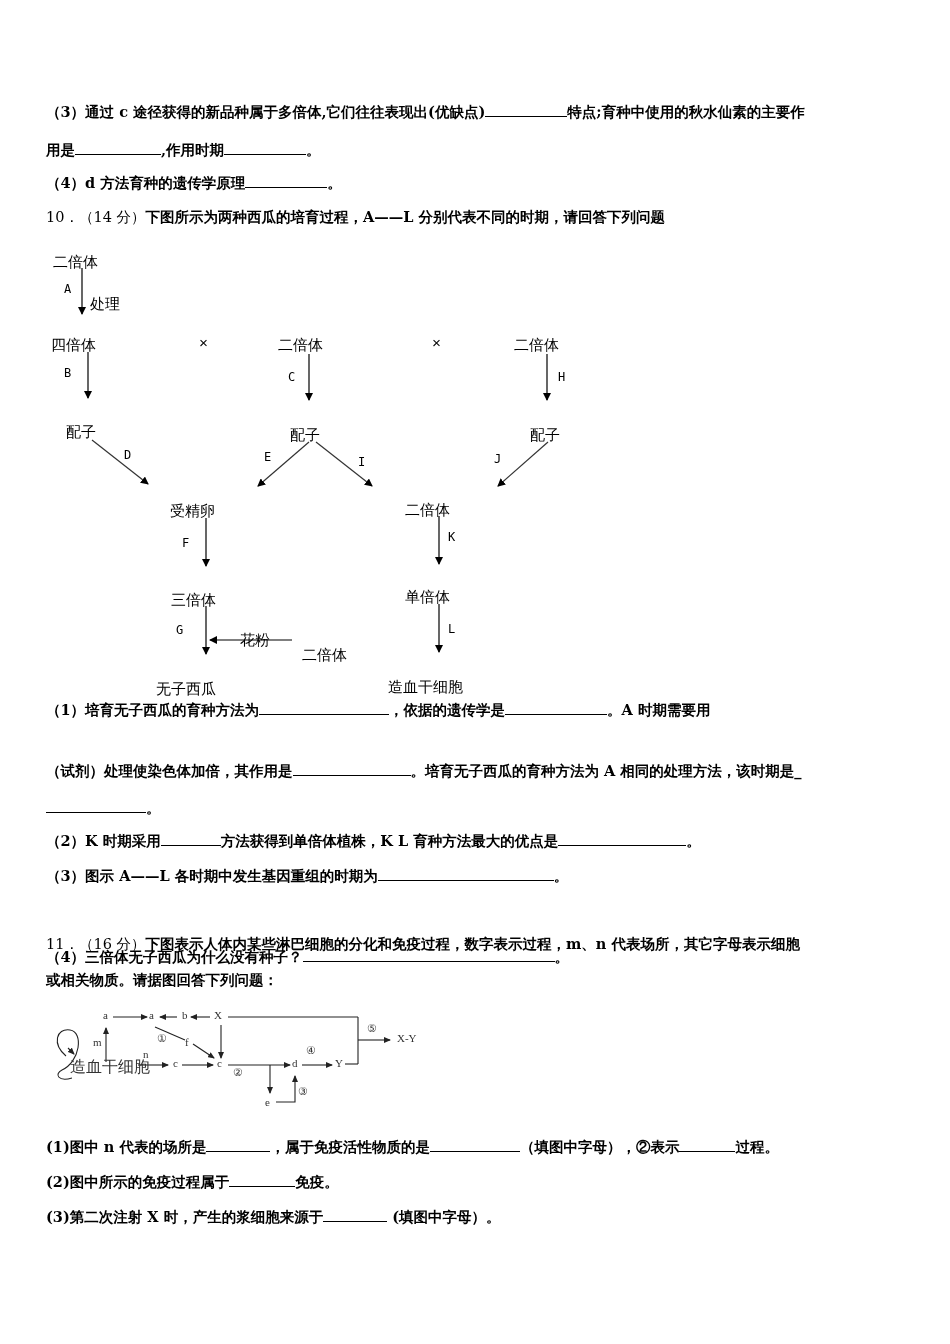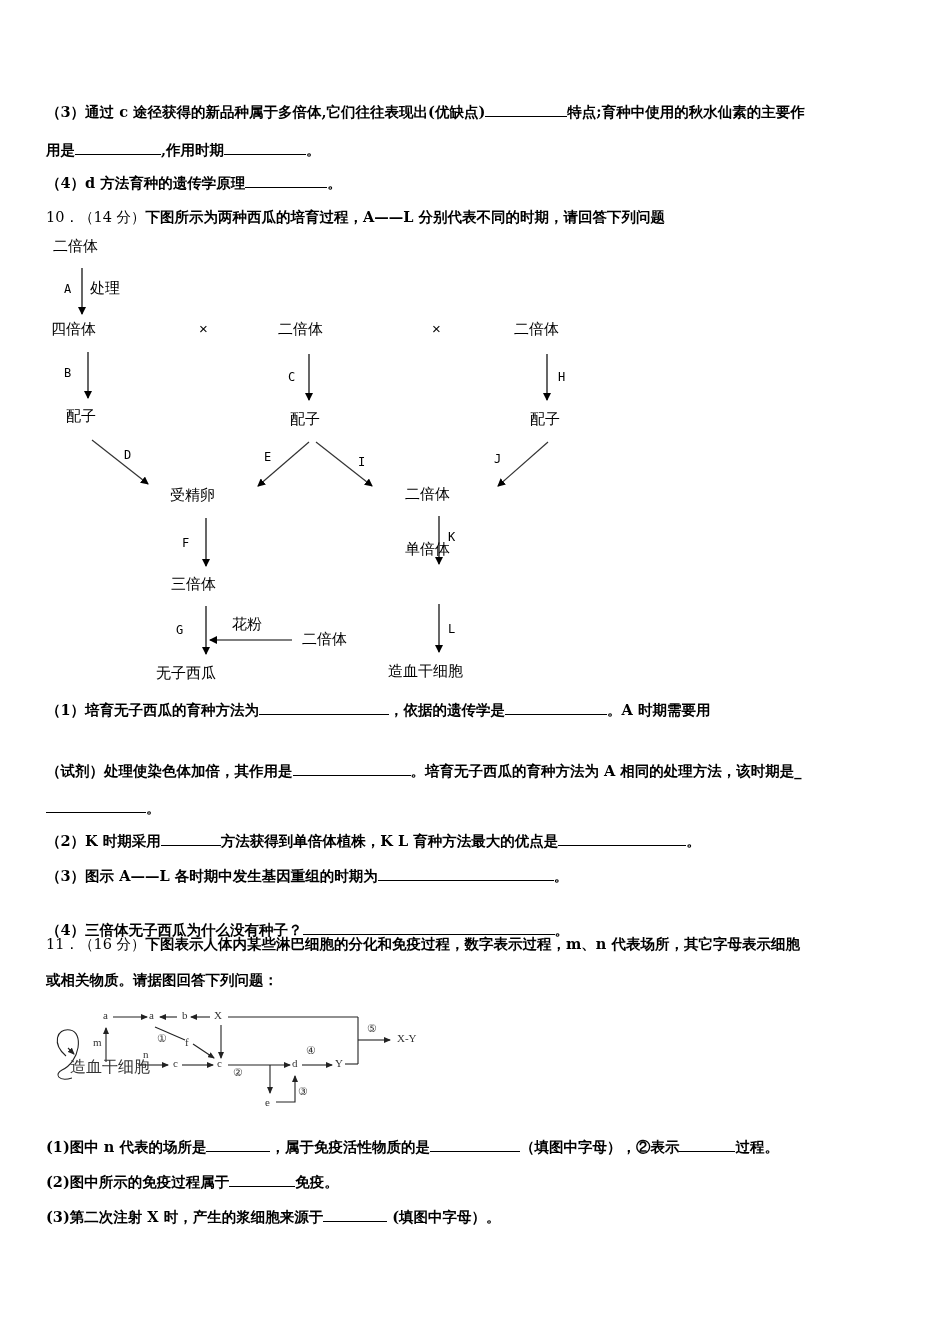--- a/index.html
+++ b/index.html
@@ -1,21 +1,21 @@
 <!DOCTYPE html>
 <html><head>
   <meta charset="utf-8">
   <style>
     html, body { margin: 0; padding: 0; background: #ffffff; }
     body { width: 950px; height: 1344px; position: relative; overflow: hidden;
            font-family: "DejaVu Serif", "Liberation Serif", serif; color: #000; }
     .line { position: absolute; left: 46px; font-size: 14.5px; font-weight: bold; white-space: nowrap; line-height: 20px; }
     .line .reg { font-weight: normal; }
     .blank { display: inline-block; border-bottom: 1.2px solid #000; height: 14px; vertical-align: baseline; }
-    .dg { position: absolute; font-family: Liberation Sans, sans-serif; font-size: 15px; font-weight: normal; white-space: nowrap; }
+    .dg { position: absolute; font-family: Liberation Mono, monospace; font-size: 15px; font-weight: normal; white-space: nowrap; margin-top: 16px; }
     .lbl { position: absolute; font-family: "DejaVu Sans Mono", "Liberation Mono", monospace; font-size: 12px; }
     svg { position: absolute; left: 0; top: 0; }
     .imm { position: absolute; font-family: "Liberation Serif", serif; font-size: 11px; color: #333; white-space: nowrap; }
   </style>
 </head>
 <body>
 
 <div class="line" style="top:102px">
   <span>（3）通过 c 途径获得的新品种属于多倍体,它们往往表现出(优缺点)</span><span class="blank" style="width:82px"></span><span>特点;育种中使用的秋水仙素的主要作</span>
 </div>
@@ -69,23 +69,23 @@
   <span class="dg" style="left:530px;top:410px">配子</span>
   <span class="lbl" style="left:124px;top:448px">D</span>
   <span class="lbl" style="left:264px;top:450px">E</span>
   <span class="lbl" style="left:358px;top:455px">I</span>
   <span class="lbl" style="left:494px;top:452px">J</span>
   <span class="dg" style="left:170px;top:486px">受精卵</span>
   <span class="dg" style="left:405px;top:485px">二倍体</span>
   <span class="lbl" style="left:182px;top:536px">F</span>
   <span class="lbl" style="left:448px;top:530px">K</span>
   <span class="dg" style="left:171px;top:575px">三倍体</span>
-  <span class="dg" style="left:405px;top:540px">单倍体</span>
+  <span class="dg" style="left:405px;top:572px">单倍体</span>
   <span class="lbl" style="left:176px;top:623px">G</span>
-  <span class="dg" style="left:232px;top:615px">花粉</span>
+  <span class="dg" style="left:240px;top:615px">花粉</span>
   <span class="dg" style="left:302px;top:630px">二倍体</span>
   <span class="lbl" style="left:448px;top:622px">L</span>
   <span class="dg" style="left:156px;top:664px">无子西瓜</span>
   <span class="dg" style="left:388px;top:662px">造血干细胞</span>
 </div>
 
 <div class="line" style="top:700px">
   <span>（1）培育无子西瓜的育种方法为</span><span class="blank" style="width:130px"></span><span>，依据的遗传学是</span><span class="blank" style="width:102px"></span><span>。A 时期需要用</span>
 </div>
 <div class="line" style="top:761px">
@@ -93,21 +93,21 @@
 </div>
 <div class="line" style="top:798px">
   <span class="blank" style="width:100px"></span><span>。</span>
 </div>
 <div class="line" style="top:831px">
   <span>（2）K 时期采用</span><span class="blank" style="width:60px"></span><span>方法获得到单倍体植株，K L 育种方法最大的优点是</span><span class="blank" style="width:128px"></span><span>。</span>
 </div>
 <div class="line" style="top:866px">
   <span>（3）图示 A——L 各时期中发生基因重组的时期为</span><span class="blank" style="width:176px"></span><span>。</span>
 </div>
-<div class="line" style="top:920px">
+<div class="line" style="top:947px">
   <span>（4）三倍体无子西瓜为什么没有种子？</span><span class="blank" style="width:252px"></span><span>。</span>
 </div>
 
 <div class="line" style="top:934px">
   <span class="reg">11．（16 分）</span><span>下图表示人体内某些淋巴细胞的分化和免疫过程，数字表示过程，m、n 代表场所，其它字母表示细胞</span>
 </div>
 <div class="line" style="top:970px">
   <span>或相关物质。请据图回答下列问题：</span>
 </div>
 

